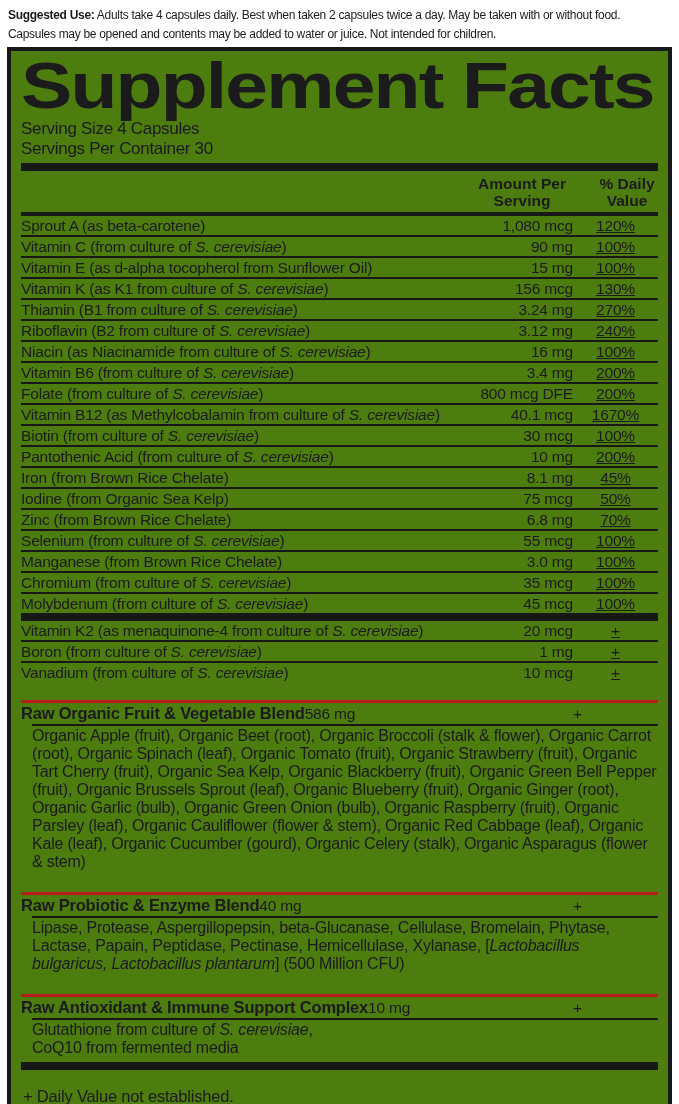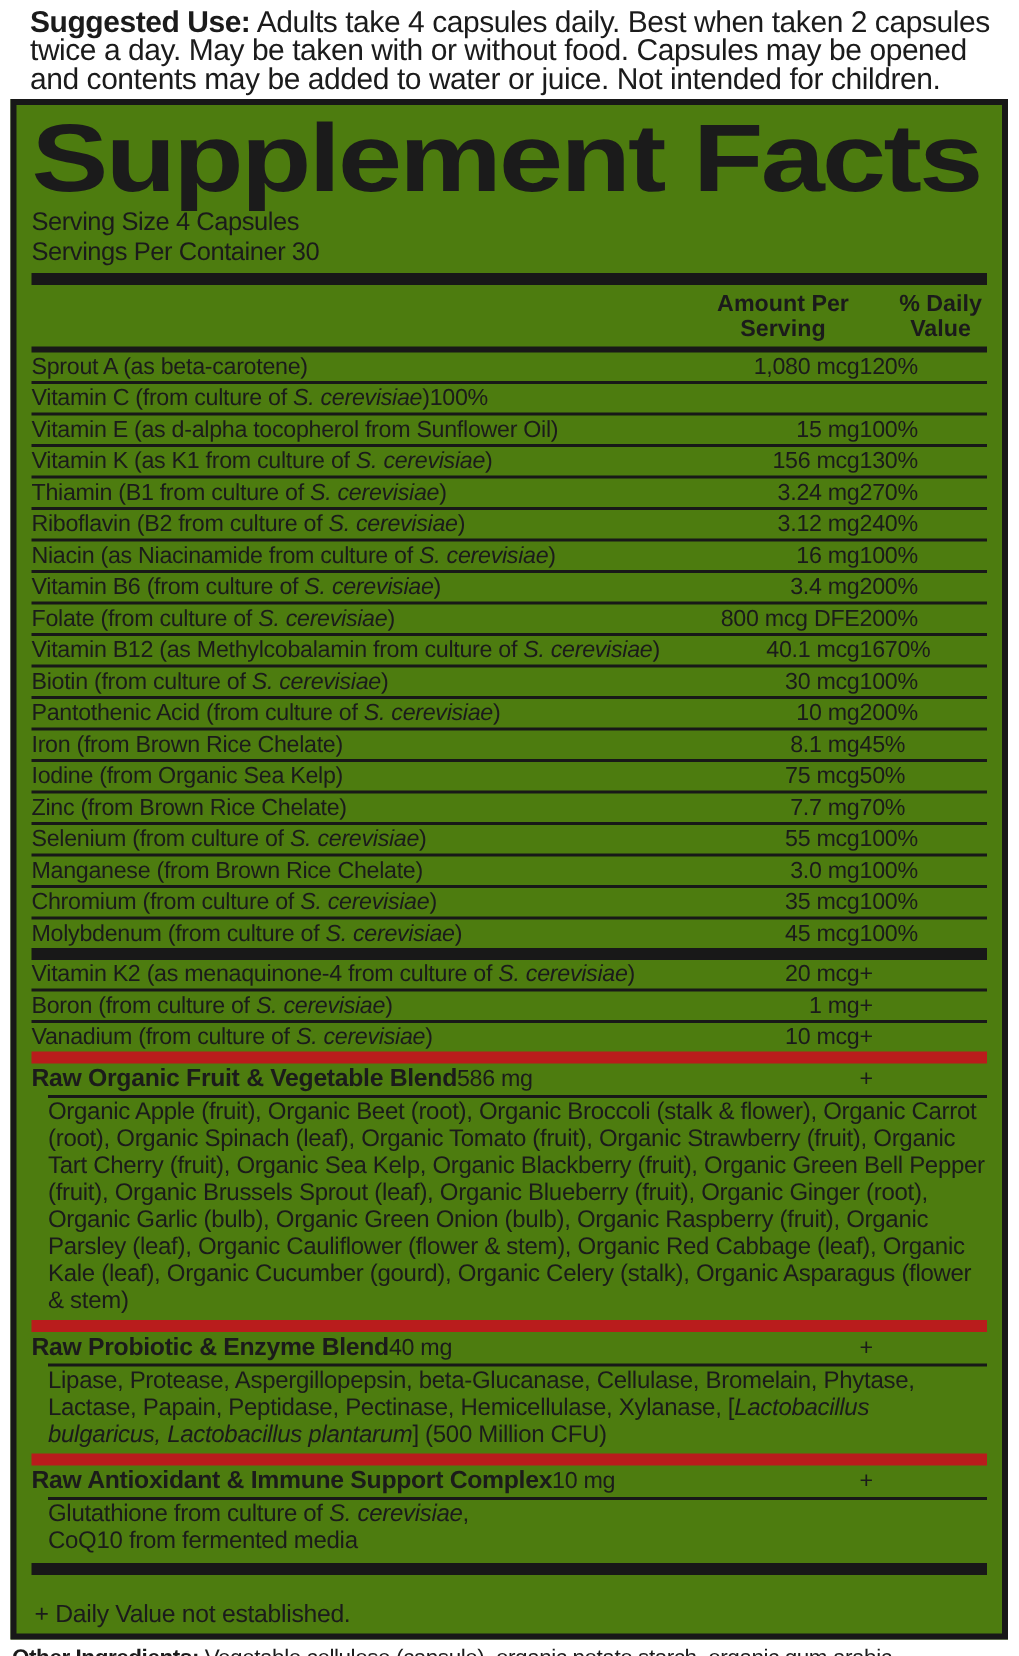--- a/index.html
+++ b/index.html
@@ -6,22 +6,22 @@
   html, body { width: 679px; background: #ffffff; }
   body {
     height: 1104px;
     color: #1b1b1b;
     font-family: "Liberation Sans", sans-serif;
     overflow: hidden;
   }
   b, .bold { font-weight: bold; }
 
   .suggested {
-    margin: 6px 9px 3px 20px;
-    font-size: 20px;
+    margin: 6px 9px 3px 8px;
+    font-size: 12px;
     line-height: 19px;
     letter-spacing: -0.3px;
   }
 
   .panel {
     margin: 0 7px;
     border: 4px solid #181818;
     padding: 2px 10px 0 10px;
     background: #4d7c0f;
   }
@@ -61,23 +61,23 @@
     grid-template-columns: max-content 1fr 85px;
     align-items: baseline;
     font-size: 15.5px;
     line-height: 19px;
     letter-spacing: -0.2px;
     border-top: 2px solid #181818;
   }
   .rows .row:first-child { border-top: none; }
   .row .n { white-space: nowrap; }
   .row .a { text-align: right; }
-  .row .d { text-align: left; }
-
-  .blend { border-top: 8px solid #b91c1c; }
+  .row .d { text-align: center; text-decoration: underline; }
+
+  .blend { border-top: 3px solid #b91c1c; margin-top: 18px; }
   .blend .blend-header {
     display: grid;
     grid-template-columns: max-content 1fr 85px;
     align-items: baseline;
     font-size: 15.5px;
     line-height: 21px;
     letter-spacing: -0.2px;
   }
   .blend .blend-header .bn { font-weight: bold; font-size: 16.5px; }
   .blend .sub-line { height: 2px; background: #181818; margin-left: 11px; }
@@ -127,20 +127,21 @@
 
   <div class="rows" id="rows-main">
   <div class="row">
     <span class="n">Sprout A (as beta-carotene)</span>
     <span class="a">1,080 mcg</span>
     <span class="d">120%</span>
   </div>
 
   <div class="row">
     <span class="n">Vitamin C (from culture of <i>S. cerevisiae</i>)</span>
+    <span class="a">90 mg</span>
     <span class="d">100%</span>
   </div>
 
 
   <div class="row">
     <span class="n">Vitamin E (as d-alpha tocopherol from Sunflower Oil)</span>
     <span class="a">15 mg</span>
     <span class="d">100%</span>
   </div>
 
@@ -205,21 +206,21 @@
   </div>
 
   <div class="row">
     <span class="n">Iodine (from Organic Sea Kelp)</span>
     <span class="a">75 mcg</span>
     <span class="d">50%</span>
   </div>
 
   <div class="row">
     <span class="n">Zinc (from Brown Rice Chelate)</span>
-    <span class="a">7.7 mg</span>
+    <span class="a">6.8 mg</span>
     <span class="d">70%</span>
   </div>
 
   <div class="row">
     <span class="n">Selenium (from culture of <i>S. cerevisiae</i>)</span>
     <span class="a">55 mcg</span>
     <span class="d">100%</span>
   </div>
 
   <div class="row">

